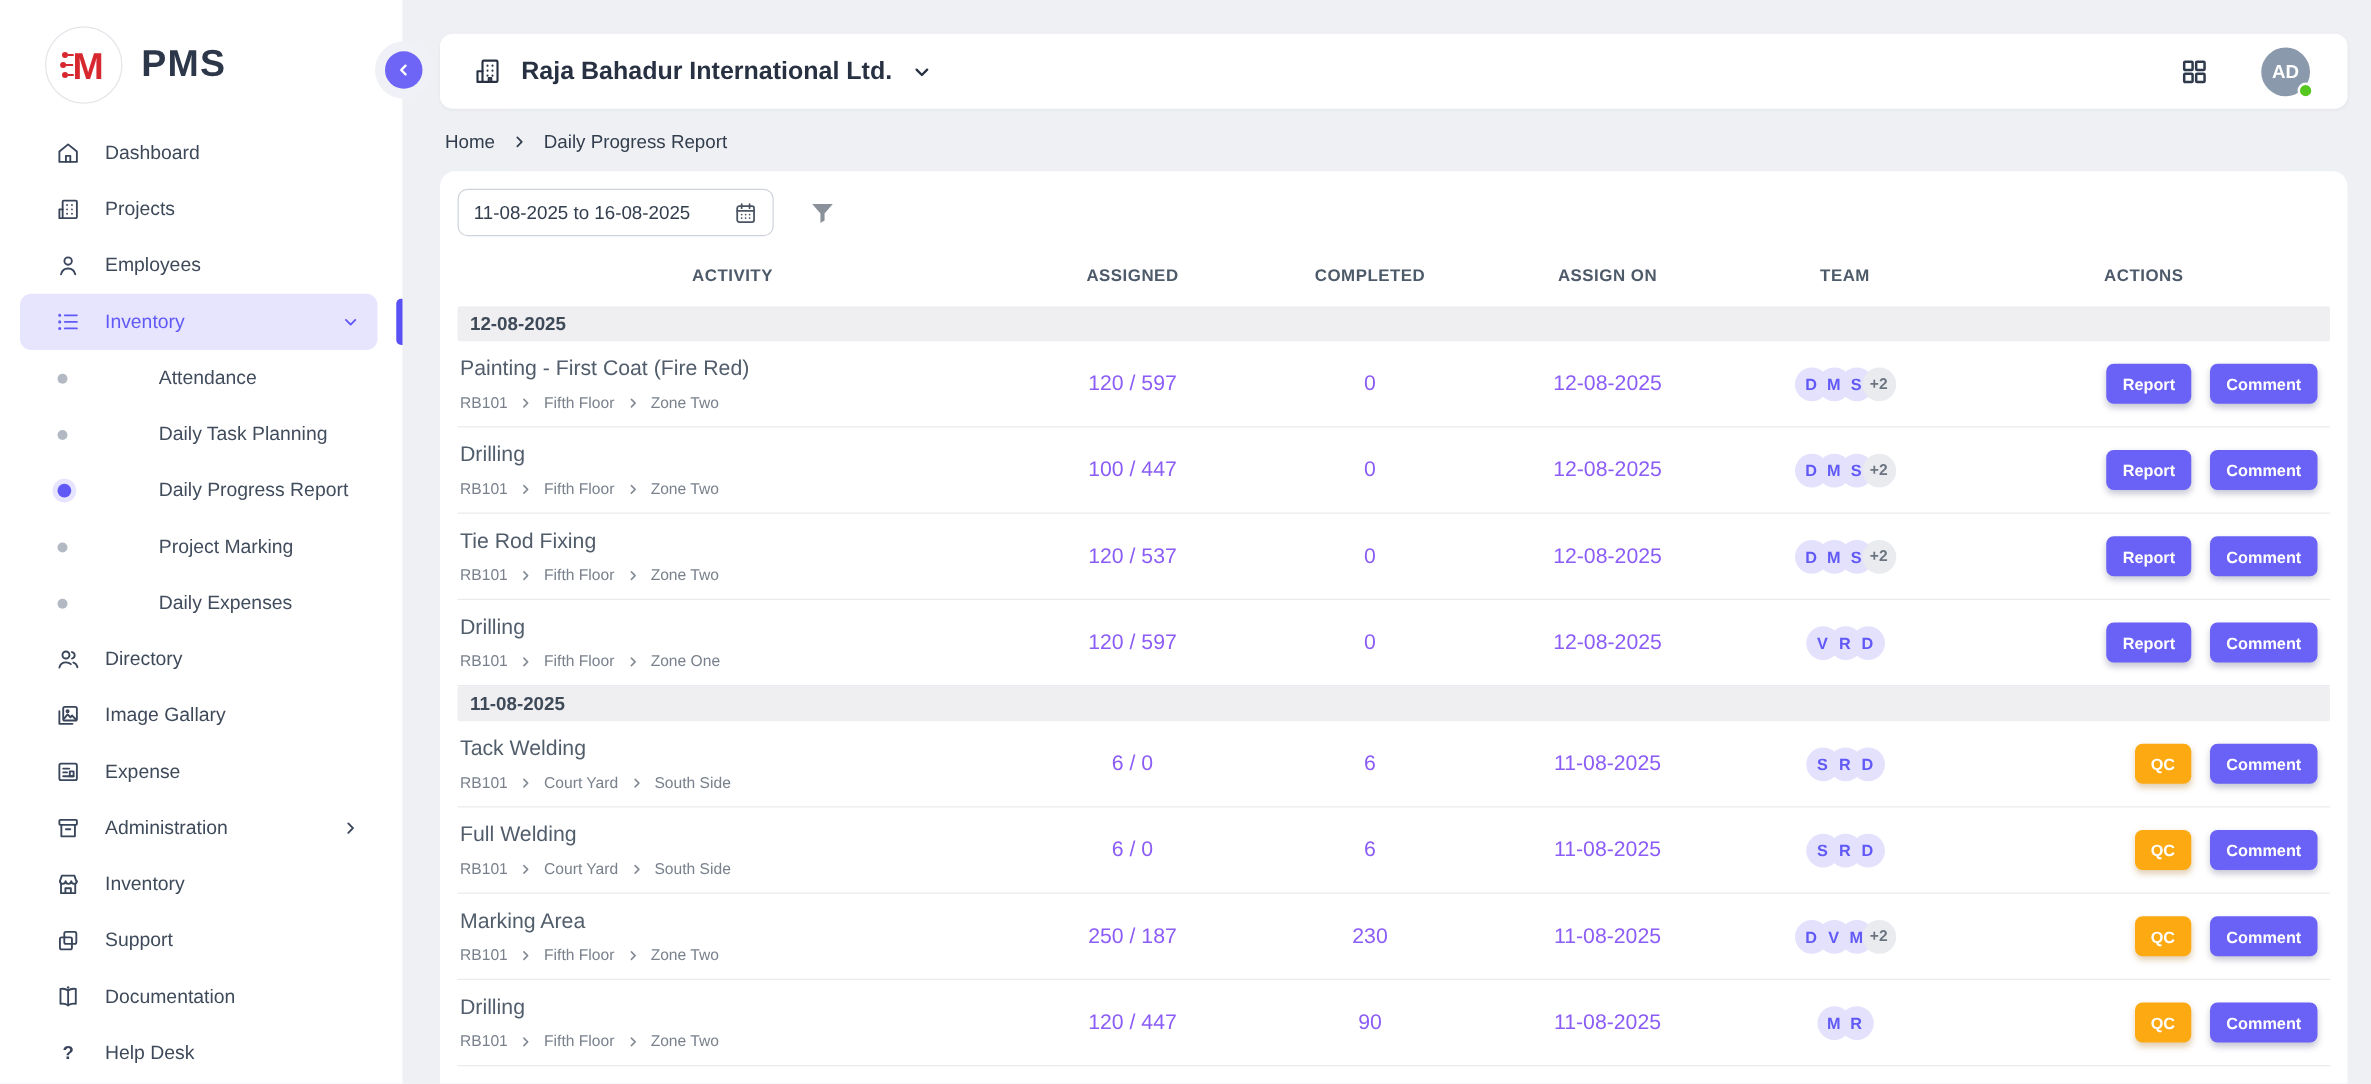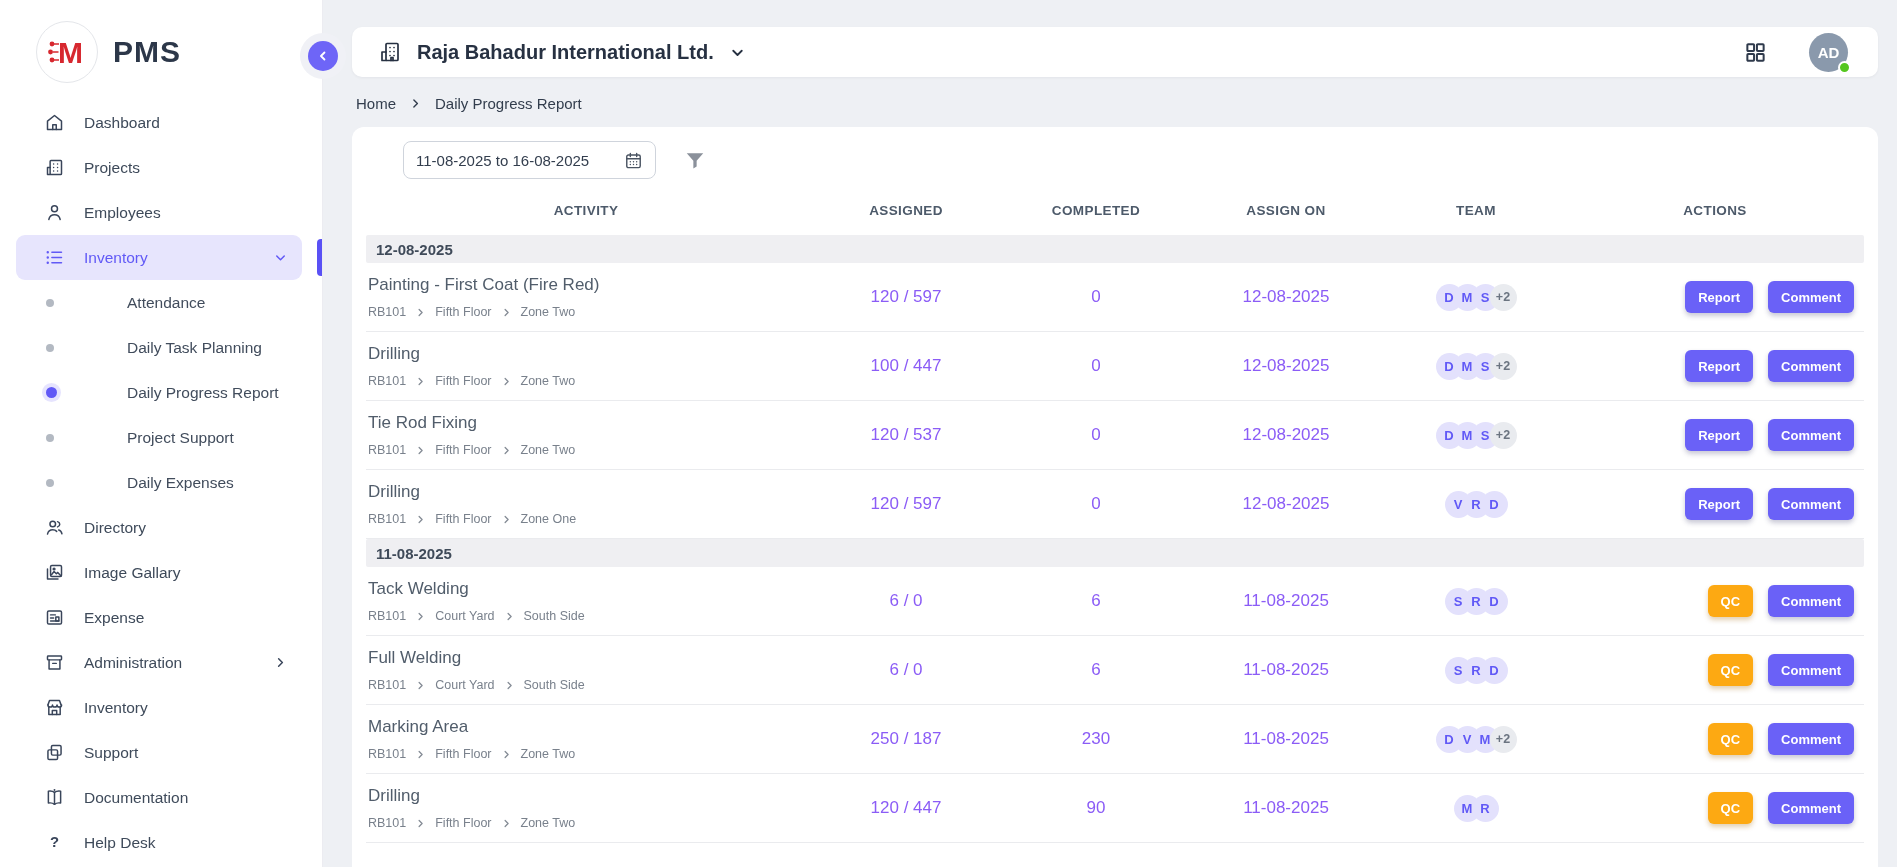--- a/index.html
+++ b/index.html
@@ -21,35 +21,35 @@
   .sub-item { height:45px; display:flex; align-items:center; padding-left:30px; color:#414c5c; font-size:15.5px; font-weight:500; cursor:pointer;gap:16px; }
   .sub-dot { width:8px; height:8px; border-radius:50%; background:#b3b9c2; margin-right:57px; flex-shrink:0; }
   .sub-item.active .sub-dot { width:11px; height:11px; background:#6159f6; box-shadow:0 0 0 4px rgba(97,89,246,.16); margin-right:54px; }
   .active-bar { position:absolute; right:0; top:239px; width:5px; height:37px; background:#5a51f5; border-radius:4px 0 0 4px; }
 
   
   .collapse-btn { position:absolute; left:308px; top:41px; width:30px; height:30px; border-radius:50%; background:#6e65f7; color:#fff; display:flex; align-items:center; justify-content:center; cursor:pointer; box-shadow:0 0 0 8px #f0f1f6; z-index:5; }
 
   
   .main { flex:1; display:flex; flex-direction:column; padding:27px 19px 0 29px; overflow:hidden; }
-  .topbar { background:#fff; border-radius:10px; height:50px; display:flex; align-items:center; padding:0 30px 0 26px; box-shadow:0 1px 3px rgba(16,24,40,.05); flex-shrink:0; }
+  .topbar { background:#fff; border-radius:10px; height:60px; display:flex; align-items:center; padding:0 30px 0 26px; box-shadow:0 1px 3px rgba(16,24,40,.05); flex-shrink:0; }
   .company { display:flex; align-items:center; gap:15px; font-size:20px; font-weight:700; color:#273142; cursor:pointer; }
   .company .cicon { display:flex; color:#273142; }
   .topbar-right { margin-left:auto; display:flex; align-items:center; gap:42px; }
   .grid-btn { display:flex; color:#2f3a4c; cursor:pointer; }
   .avatar { width:39px; height:39px; border-radius:50%; background:#8a99ac; color:#fff; font-weight:700; font-size:15px; display:flex; align-items:center; justify-content:center; position:relative; cursor:pointer; }
   .avatar .status { position:absolute; right:-3px; bottom:-2px; width:13px; height:13px; border-radius:50%; background:#55c71f; border:2px solid #fff; }
 
   .breadcrumb { display:flex; align-items:center; gap:13px; padding:18px 4px 15px; color:#323d4d; font-size:15px; font-weight:500; flex-shrink:0; }
   .breadcrumb .bc-sep { display:flex; color:#323d4d; }
   .bc-link { cursor:pointer; }
 
   .content-card { background:#fff; border-radius:12px 12px 0 0; flex:1; padding:14px 14px 0; overflow:hidden; }
   .filter-row { display:flex; align-items:center; gap:28px; }
-  .date-input { display:flex; align-items:center; justify-content:space-between; gap:10px; border:1px solid #cfd4dc; border-radius:8px; height:38px; width:253px; padding:0 12px; font-size:15px; color:#333e4e; background:#fff; cursor:pointer;margin-left:37px; }
+  .date-input { display:flex; align-items:center; justify-content:space-between; gap:10px; border:1px solid #cfd4dc; border-radius:8px; height:38px; width:253px; padding:0 12px; font-size:15px; color:#333e4e; background:#fff; cursor:pointer; }
   .date-input .calicon { display:flex; color:#4a5462; }
   .funnel { display:flex; cursor:pointer; }
 
   
   .tbl { margin-top:6px; }
   .thead { display:grid; grid-template-columns:440px 200px 180px 200px 180px 1fr; height:50px; align-items:center; }
   .th { text-align:center; font-size:13.5px; font-weight:700; letter-spacing:.4px; color:#4d5a6a; }
   .group-bar { background:#efeff2; height:28px; display:flex; align-items:center; padding:0 10px; font-weight:700; font-size:15px; color:#3f4a59; border-radius:2px; }
   .row { display:grid; grid-template-columns:440px 200px 180px 200px 180px 1fr; align-items:center; height:69px; border-bottom:1px solid #eaebee; }
   .cell-activity { padding-left:2px; }
@@ -133,21 +133,21 @@
         <div class="sub-item">
           <span class="sub-dot"></span>
           <span>Daily Task Planning</span>
         </div>
         <div class="sub-item active">
           <span class="sub-dot"></span>
           <span>Daily Progress Report</span>
         </div>
         <div class="sub-item">
           <span class="sub-dot"></span>
-          <span>Project Support</span>
+          <span>Project Marking</span>
         </div>
         <div class="sub-item">
           <span class="sub-dot"></span>
           <span>Daily Expenses</span>
         </div>
         <div class="nav-item">
           <span class="nicon">
             <svg width="21" height="21" viewBox="0 0 24 24" fill="none" stroke="currentColor" stroke-width="1.7" stroke-linecap="round" stroke-linejoin="round">
               <circle cx="10" cy="8" r="3.2"></circle>
               <path d="M4 19.5c.7-3.2 2.9-4.8 6-4.8 1.9 0 3.4.6 4.5 1.7"></path>

